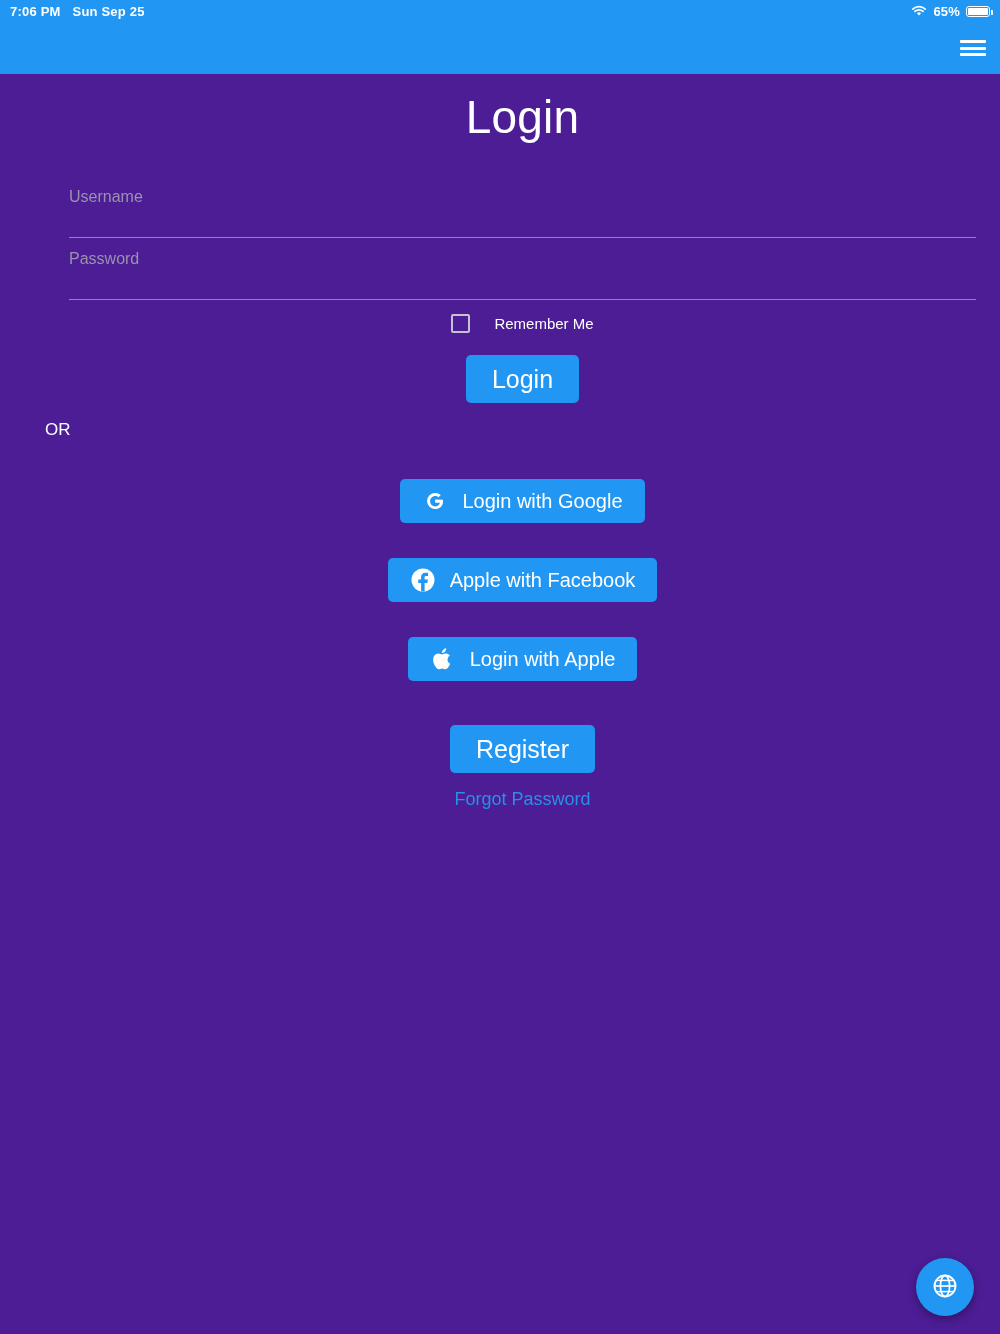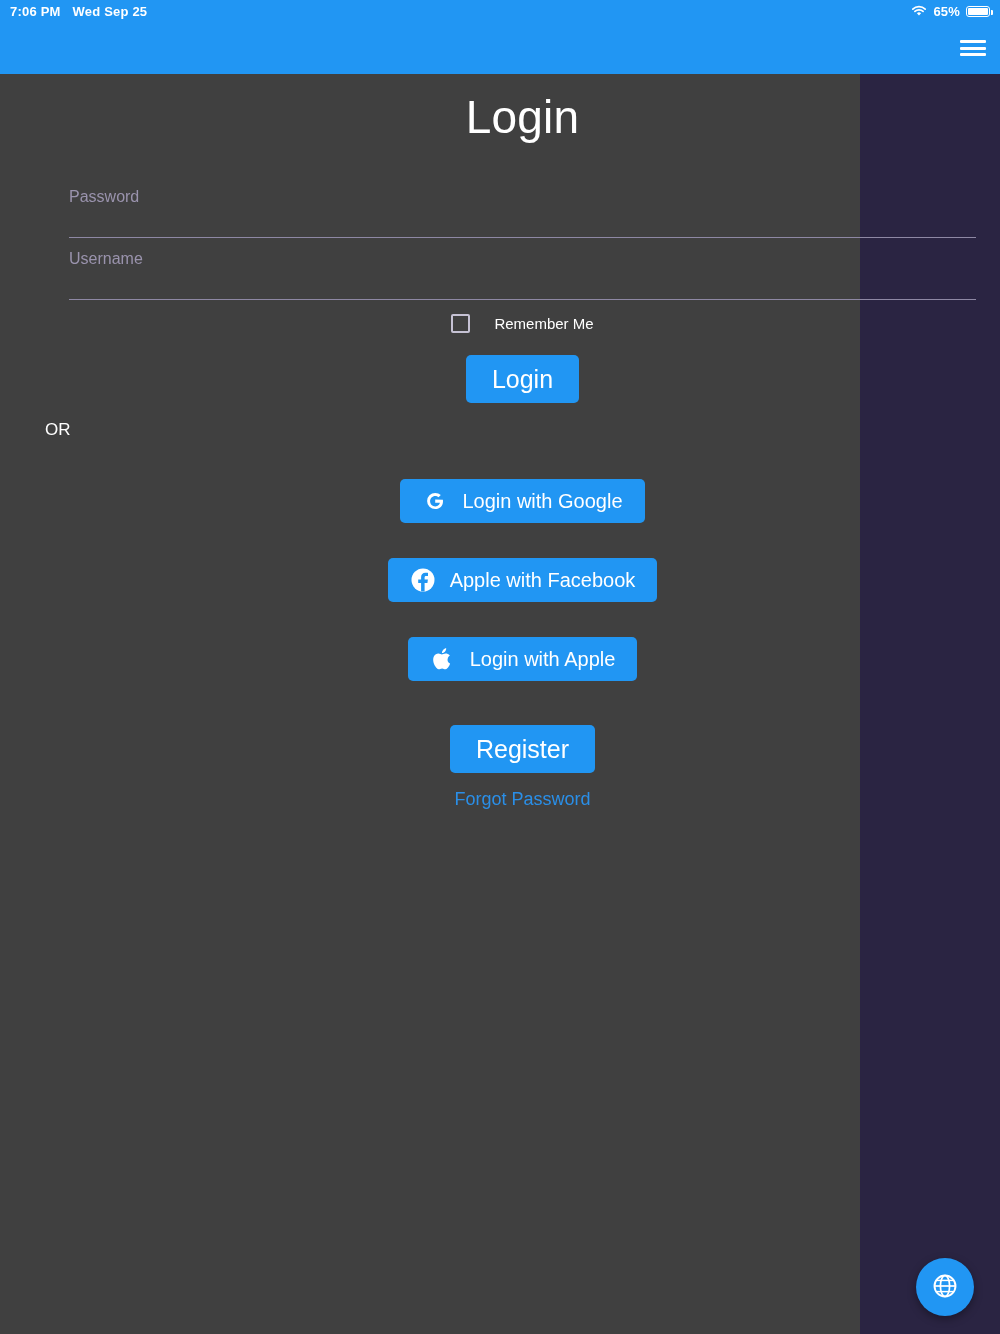--- a/index.html
+++ b/index.html
@@ -2,21 +2,21 @@
 <html><head>
 <meta charset="utf-8">
 <style>
   * { margin:0; padding:0; box-sizing:border-box; }
   html, body {
     width:1000px; height:1334px;
     background:#2a2442;
     font-family:"Liberation Sans", sans-serif;
     overflow:hidden;
   }
-  .screen { position:relative; width:860px; height:1334px; background:#404040; }
+  .screen { position:relative; width:1000px; height:1334px; background:#4c1d95; }
 
   
   .statusbar {
     position:absolute; top:0; left:0; width:1000px; height:22px;
     background:#2196f3; color:#ffffff;
     display:flex; align-items:center;
     font-size:13px; font-weight:600;
   }
   .sb-left { display:flex; align-items:center; gap:12px; padding-left:10px; }
   .sb-right { margin-left:auto; display:flex; align-items:center; gap:6px; padding-right:10px; }
@@ -113,21 +113,21 @@
   }
 </style>
 </head>
 <body>
 
 <div class="screen">
 
   <div class="statusbar">
     <div class="sb-left">
       <span class="sb-time">7:06 PM</span>
-      <span class="sb-date">Wed Sep 25</span>
+      <span class="sb-date">Sun Sep 25</span>
     </div>
     <div class="sb-right">
       <span class="wifi-icon">
         <svg width="16" height="12" viewBox="0 0 16 12">
           <path d="M8 10.6 L5.9 8.2 A3.2 3.2 0 0 1 10.1 8.2 Z" fill="#ffffff"></path>
           <path d="M3.9 6.4 A6 6 0 0 1 12.1 6.4" stroke="#ffffff" stroke-width="1.7" fill="none" stroke-linecap="round"></path>
           <path d="M1.8 4.1 A9 9 0 0 1 14.2 4.1" stroke="#ffffff" stroke-width="1.7" fill="none" stroke-linecap="round"></path>
         </svg>
       </span>
       <span class="sb-batt-pct">65%</span>
@@ -144,25 +144,25 @@
         <span></span>
     </div>
   </div>
 
   <div class="content">
 
     <h1 class="page-title">Login</h1>
 
     <div class="fields">
       <div class="field">
-        <input type="password" placeholder="Password" style="">
+        <input type="text" placeholder="Username" style="">
         <div class="underline"></div>
       </div>
       <div class="field">
-        <input type="text" placeholder="Username" style="">
+        <input type="password" placeholder="Password" style="">
         <div class="underline"></div>
       </div>
     </div>
 
     <div class="remember-row">
       <div class="checkbox"></div>
       <span class="remember-label">Remember Me</span>
     </div>
 
     <button class="btn btn-login">Login</button>

